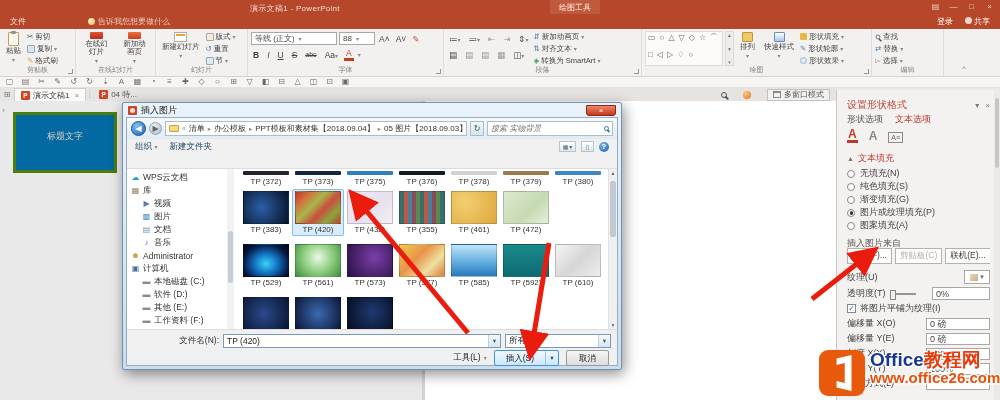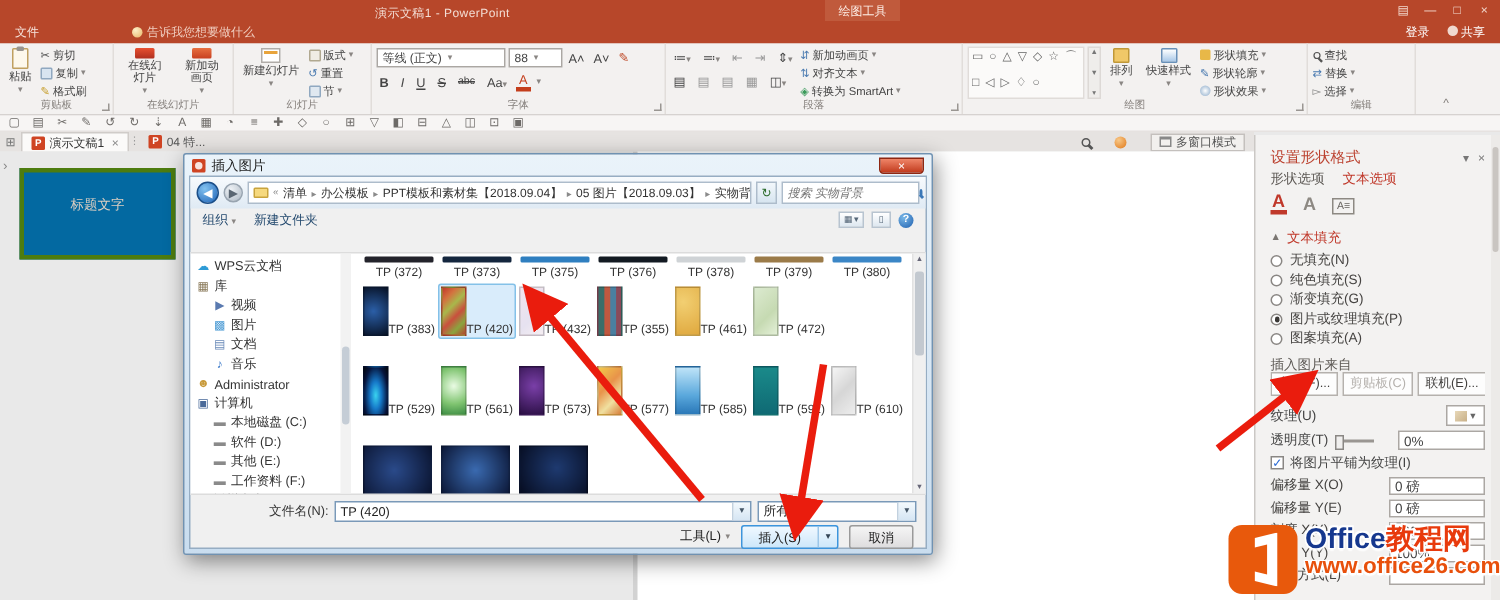--- a/index.html
+++ b/index.html
@@ -123,40 +123,40 @@
 .dlg-inner{position:absolute;left:3px;right:3px;top:14px;bottom:3px;background:#f0f0f0;border:1px solid #96adc3}
 .addr{height:21px;display:flex;align-items:center;gap:3px;padding:0 4px;background:linear-gradient(#f7fafd,#dfeaf4)}
 .navc{width:15px;height:15px;border-radius:50%;background:radial-gradient(circle at 35% 30%,#82c2f0,#1f63b6);border:1px solid #1b4e88;color:#fff;text-align:center;line-height:13px;font-size:8px;flex:none}
 .navc.fwd{width:13px;height:13px;background:radial-gradient(circle at 35% 30%,#eef2f6,#aeb9c4);border-color:#98a4b0;color:#5a6672;line-height:11px}
 .addrbar{flex:1;height:15px;background:#fff;border:1px solid #adbccb;display:flex;align-items:center;gap:3px;padding:0 3px;font-size:8px;color:#333;overflow:hidden;white-space:nowrap}
 .fold{width:10px;height:7px;background:#f6d97e;border:1px solid #c9a43d;border-radius:1px;flex:none}
 .seg{display:flex;align-items:center;gap:3px}
 .sep{color:#8a8a8a;font-size:6.5px}
 .seg:last-child .sep{display:none}
 .refbtn{width:14px;height:15px;background:linear-gradient(#f2f7fb,#d7e5f0);border:1px solid #adbccb;color:#2a6a2a;text-align:center;line-height:14px;font-size:8px;flex:none}
-.searchbox{width:92px;height:15px;background:#fff;border:1px solid #adbccb;display:flex;align-items:center;padding:0 3px;flex:none}
+.searchbox{width:126px;height:15px;background:#fff;border:1px solid #adbccb;display:flex;align-items:center;padding:0 3px;flex:none}
 .searchbox input{border:none;outline:none;width:88px;font-size:8px;color:#8a8a8a;font-style:italic;background:transparent;font-family:inherit}
 .smag{width:5px;height:5px;border:1.5px solid #3a78b8;border-radius:50%;position:relative;margin-left:auto}
 .smag:after{content:"";position:absolute;width:3px;height:1.5px;background:#3a78b8;transform:rotate(45deg);right:-2px;bottom:-1px}
 .dlgbar{height:15px;display:flex;align-items:center;gap:12px;padding:0 8px;font-size:8.5px;color:#23496e}
 .dlgbar .rt{margin-left:auto;display:flex;align-items:center;gap:5px}
 .viewbox{width:17px;height:11px;border:1px solid #b8c4d0;background:linear-gradient(#fff,#dde7f0);display:flex;align-items:center;justify-content:center;gap:1px;font-size:6px;color:#567}
 .helpc{width:10px;height:10px;border-radius:50%;background:radial-gradient(circle at 35% 30%,#7ab8e8,#1e5fae);color:#fff;font-size:7px;text-align:center;line-height:10px;font-weight:bold}
 .dlg-body{position:absolute;left:0;right:0;top:50px;bottom:35px;background:#fff;border-top:1px solid #dcdcdc;border-bottom:1px solid #dcdcdc;display:flex;overflow:hidden}
 .dnav{width:100px;padding-top:2px;font-size:8.5px;color:#333;overflow:hidden;flex:none}
 .nav-item{height:13px;display:flex;align-items:center;gap:3px;padding-left:4px;white-space:nowrap}
 .nic{width:9px;text-align:center;font-size:8px;flex:none}
 .dnav-scroll{width:7px;background:#f2f2f2;position:relative;flex:none}
 .dnav-scroll .th{position:absolute;left:1px;right:1px;top:62px;height:52px;background:#c5cdd6;border-radius:3px}
 .dgrid{flex:1;padding:2px 0 0 6px;overflow:hidden}
 .grow0{display:flex;height:16px}
 .cell0{width:52px;display:flex;flex-direction:column;align-items:center;gap:1px}
 .strip{width:46px;height:4px;border-radius:1px}
 .grow{display:flex;height:51px;margin-top:2px;align-items:flex-start}
-.cell{width:52px;display:flex;flex-direction:row;align-items:flex-end;padding:1px;border:1px solid transparent}
+.cell{width:52px;display:flex;flex-direction:column;align-items:center;padding:1px;border:1px solid transparent}
 .thumb{width:46px;height:33px;border:1px solid rgba(0,0,0,.18)}
 .lbl{font-size:8px;color:#333;margin-top:1px;white-space:nowrap}
 .cell.selected{background:#d9ecfb;border:1px solid #84c1e8;border-radius:2px}
 .dgrid-scroll{width:9px;background:#f0f0f0;border-left:1px solid #e2e2e2;position:relative;flex:none;font-size:5px;color:#667;text-align:center}
 .dgrid-scroll .up{position:absolute;top:1px;left:0;right:0}
 .dgrid-scroll .dn{position:absolute;bottom:1px;left:0;right:0}
 .dgrid-scroll .th{position:absolute;left:1px;right:1px;top:12px;height:56px;background:#c3c9d0;border-radius:2px}
 .dlg-foot{position:absolute;left:0;right:0;bottom:0;height:34px;padding:2px 6px;font-size:8.5px;color:#222}
 .frow1{display:flex;align-items:center;gap:4px;height:16px}
 .fnlabel{width:86px;text-align:right;color:#333;flex:none}

